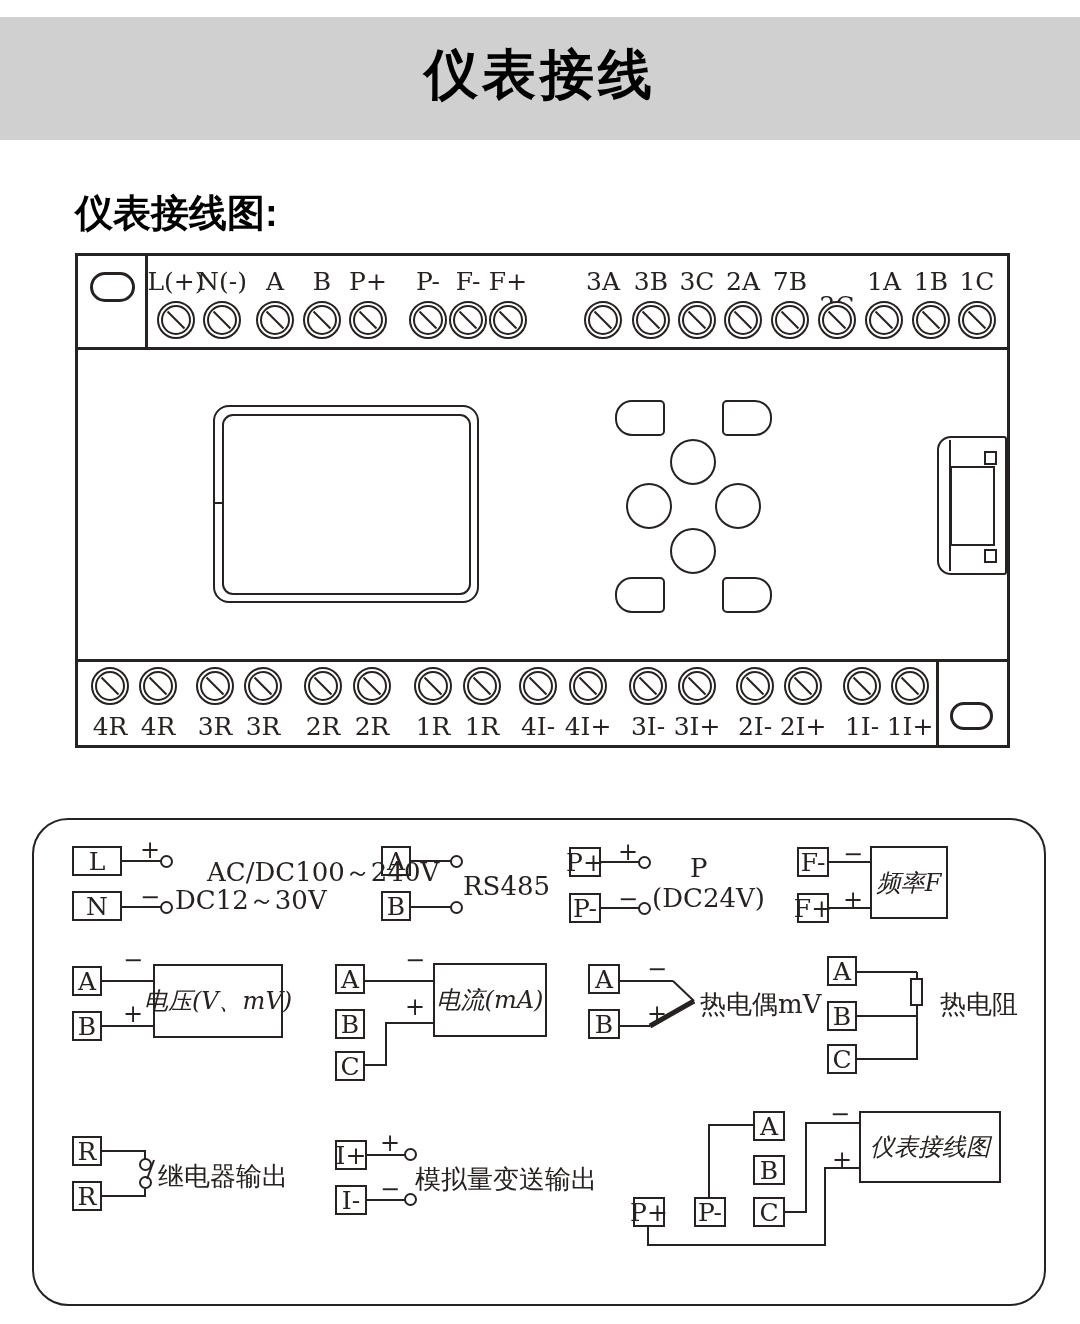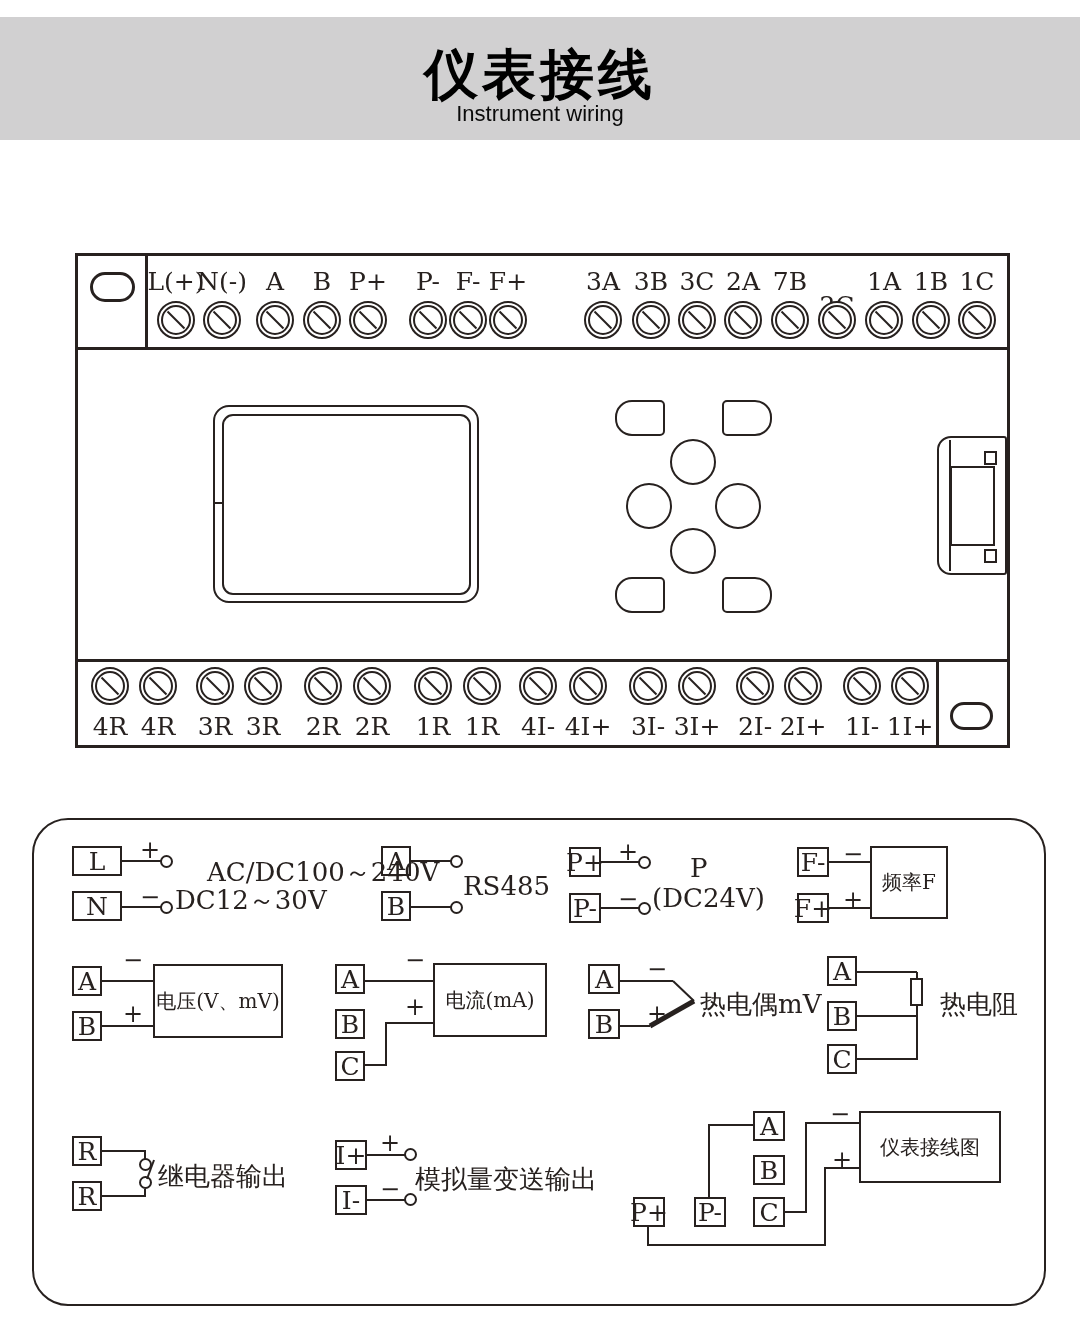--- a/index.html
+++ b/index.html
@@ -26,39 +26,39 @@
   .dbtn.right{border-radius:5px 17px 17px 5px;}
   .circ{position:absolute;width:42px;height:42px;border:2px solid #27211f;border-radius:50%;background:#fff;}
   .conn-outer{position:absolute;left:859px;top:180px;width:66px;height:135px;border:2px solid #27211f;
         border-radius:14px 3px 3px 14px;}
   .conn-rect{position:absolute;left:872px;top:210px;width:41px;height:76px;border:2px solid #27211f;}
   .conn-tab{position:absolute;width:9px;height:10px;border:2px solid #27211f;background:#fff;}
   .panel{position:absolute;left:32px;top:818px;width:1010px;height:484px;border:2px solid #27211f;border-radius:36px;}
   .wbox{position:absolute;border:2px solid #27211f;background:#fff;display:flex;align-items:center;justify-content:center;
         font-size:25px;}
   .wbigbox{position:absolute;border:2px solid #27211f;background:#fff;display:flex;align-items:center;justify-content:center;
-        font-size:20px;white-space:nowrap;}
+        font-size:24px;white-space:nowrap;font-style:italic;}
   .ring{position:absolute;width:9px;height:9px;border:2px solid #27211f;border-radius:50%;background:#fff;}
   .mark{position:absolute;font-size:24px;transform:translateX(-50%);white-space:nowrap;}
   .dtext{position:absolute;font-size:26px;white-space:nowrap;}
   .resistor{position:absolute;border:2px solid #27211f;background:#fff;}
   .note{position:absolute;left:85px;top:1264px;font-family:"Liberation Sans",sans-serif;font-weight:bold;
         font-size:20px;color:#000;white-space:nowrap;}
   svg.overlay{position:absolute;left:0;top:0;width:1080px;height:1324px;pointer-events:none;}
 </style>
 </head>
 <body>
 
 <div class="page">
 
   <div class="banner">
     <div class="banner-title">仪表接线</div>
-    <div class="banner-subtitle">Instrument wiring</div>
   </div>
 
+  <div class="heading" style="left:75px;top:188px;">仪表接线图:</div>
 
   <div class="device">
 
     <div class="oval" style="left:12px;top:16px;width:39px;height:24px;"></div>
     <div class="line" style="left:67px;top:0;width:3px;height:91px;"></div>
     <div class="line" style="left:0;top:91px;width:929px;height:3px;"></div>
     <div id="top-terminals">
         <div class="tlabel" style="left: 66px; top: 11px;">L(+)</div>
         <div class="screw" style="left: 79px; top: 45px;"></div>
         <div class="tlabel" style="left: 112px; top: 11px;">N(-)</div>

